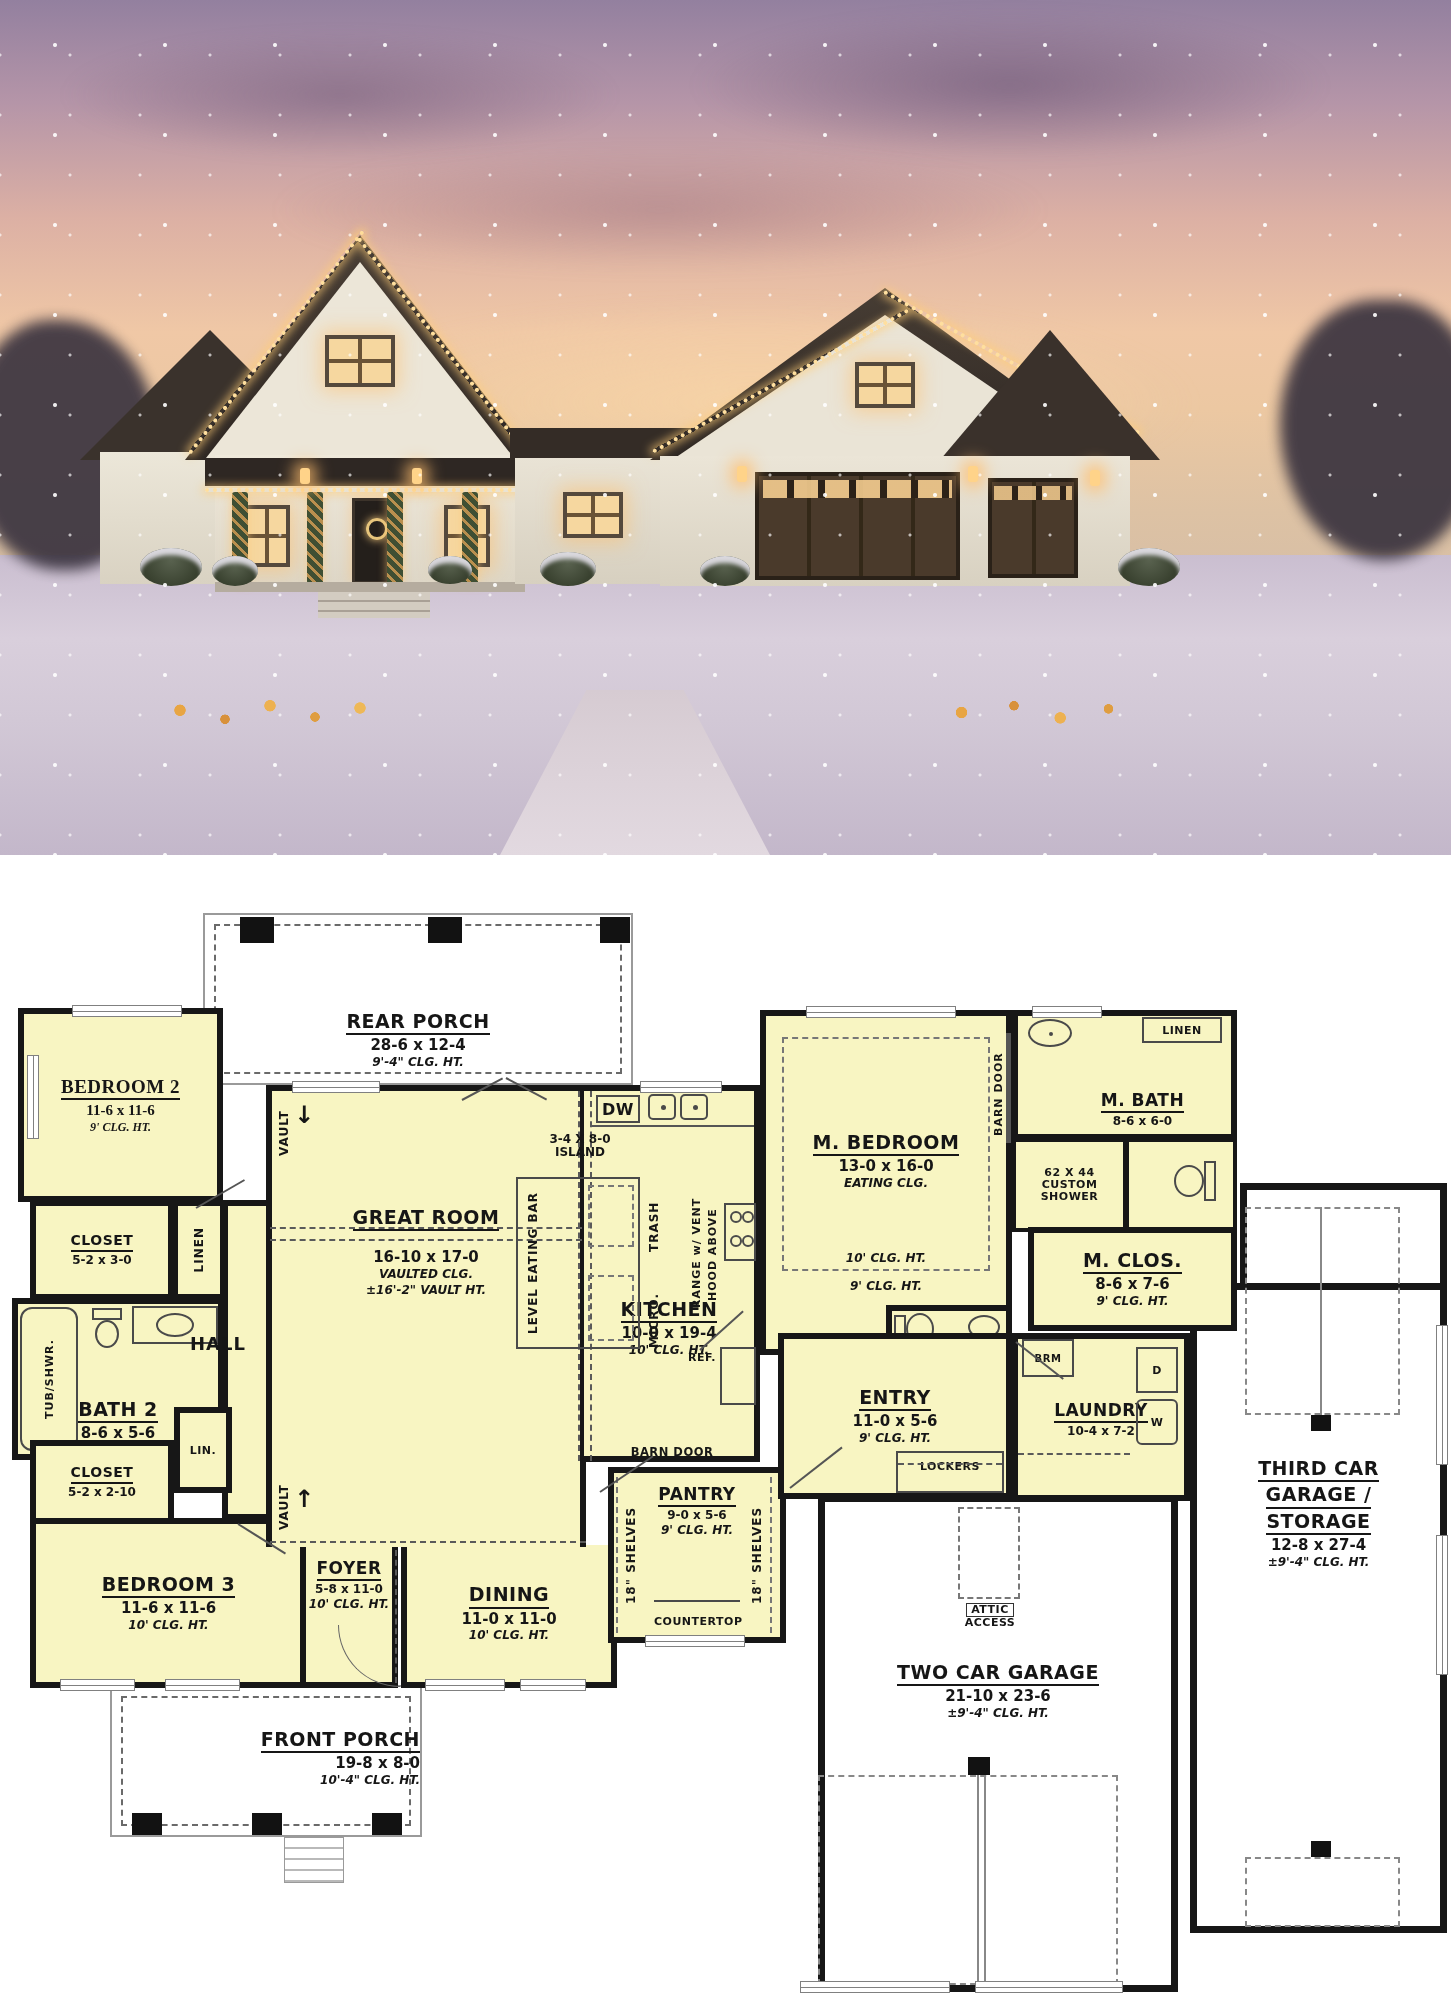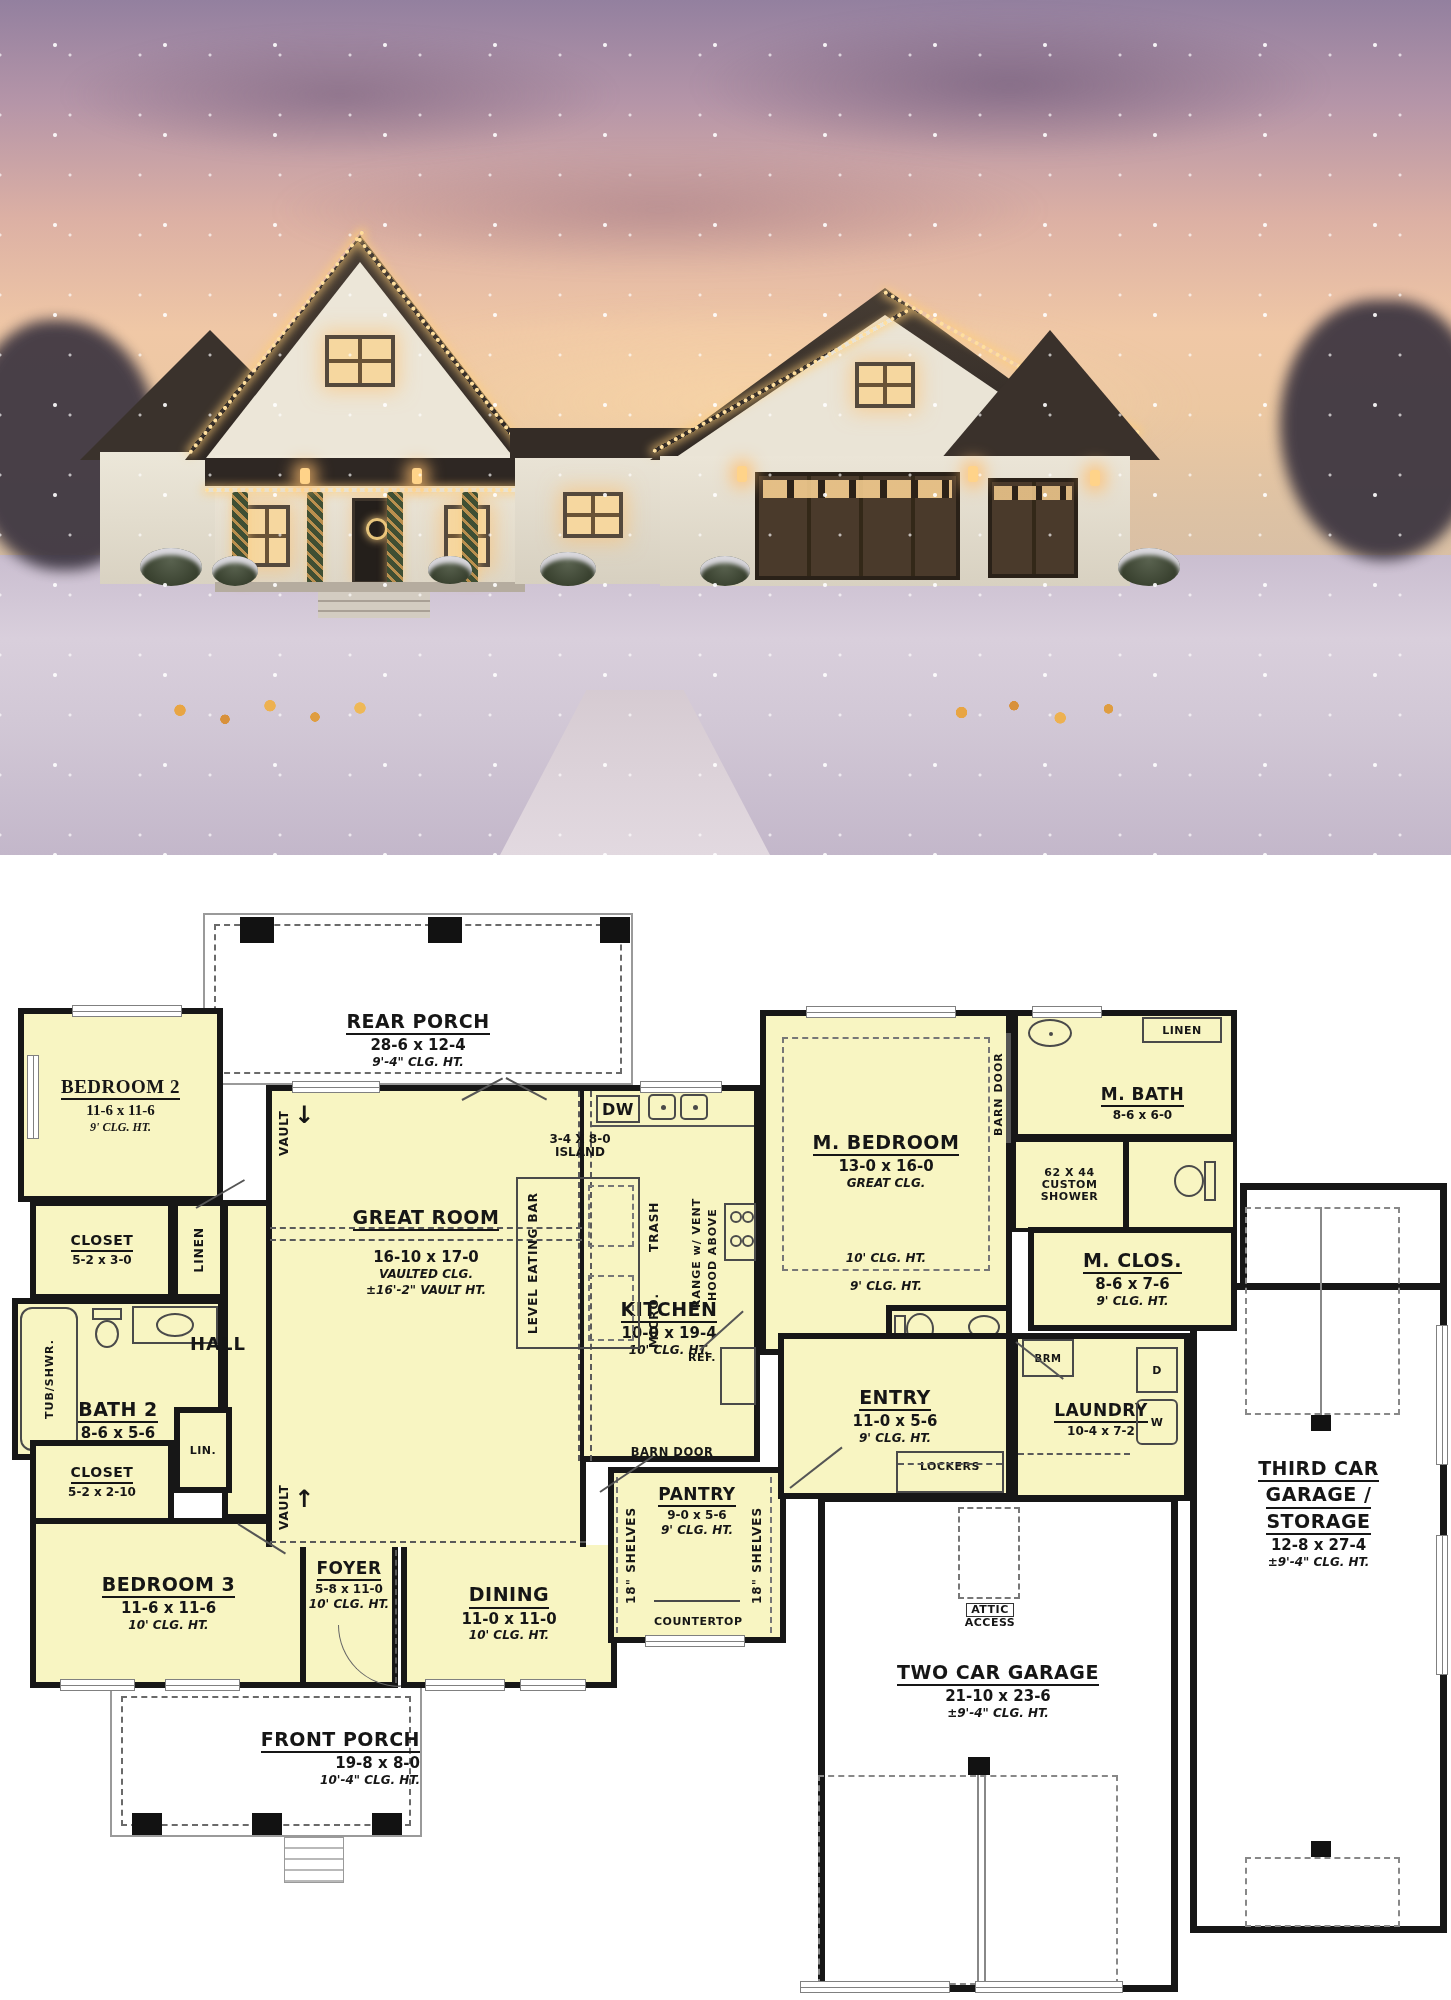--- a/index.html
+++ b/index.html
@@ -353,31 +353,31 @@
       <span class="tag">COUNTERTOP</span>
     </div>
   </div>
   <span class="vtext" style="left:616px;top:622px;width:26px;height:156px;border-right:2px dashed #777;">18" SHELVES</span>
   <span class="vtext" style="left:744px;top: 622px;width:26px;height:156px;border-left:2px dashed #777;">18" SHELVES</span>
 
   <div class="room" style="left:760px;top:155px;width:252px;height:345px;">
     <div class="lbl lblabs" style="top:116px;">
       <span class="rname">M. BEDROOM</span>
       <span class="dims">13-0 x 16-0</span>
-      <span class="clg">GREAT CLG.</span>
+      <span class="clg">EATING CLG.</span>
     </div>
   </div>
   <div class="dashbox" style="left:782px;top:182px;width:208px;height:234px;"></div>
   <div class="abs clg" style="left:782px;top:396px;width:208px;text-align:center;">10' CLG. HT.</div>
   <div class="abs clg" style="left:782px;top:424px;width:208px;text-align:center;">9' CLG. HT.</div>
   <span class="vtext" style="left:990px;top:180px;width:16px;height:118px;font-size:11px;">BARN DOOR</span>
   <div class="post" style="left:1006px;top:178px;width:5px;height:110px;background:#555;"></div>
 
   <div class="room" style="left:1012px;top:155px;width:225px;height:130px;">
-    <div class="lbl lblabs" style="bottom:12px;padding-left:36px;">
+    <div class="lbl lblabs" style="bottom:6px;padding-left:36px;">
       <span class="rname" style="font-size:17px;">M. BATH</span>
       <span class="dims sm">8-6 x 6-0</span>
     </div>
   </div>
   <div class="fix" style="left:1028px;top:164px;width:44px;height:28px;border-radius:50%;">
     <div class="abs" style="left:19px;top:11px;width:4px;height:4px;border-radius:50%;background:#4a4a4a;"></div>
   </div>
   <div class="fix" style="left:1142px;top:162px;width:80px;height:26px;display:flex;align-items:center;justify-content:center;">
     <span class="tag">LINEN</span>
   </div>

